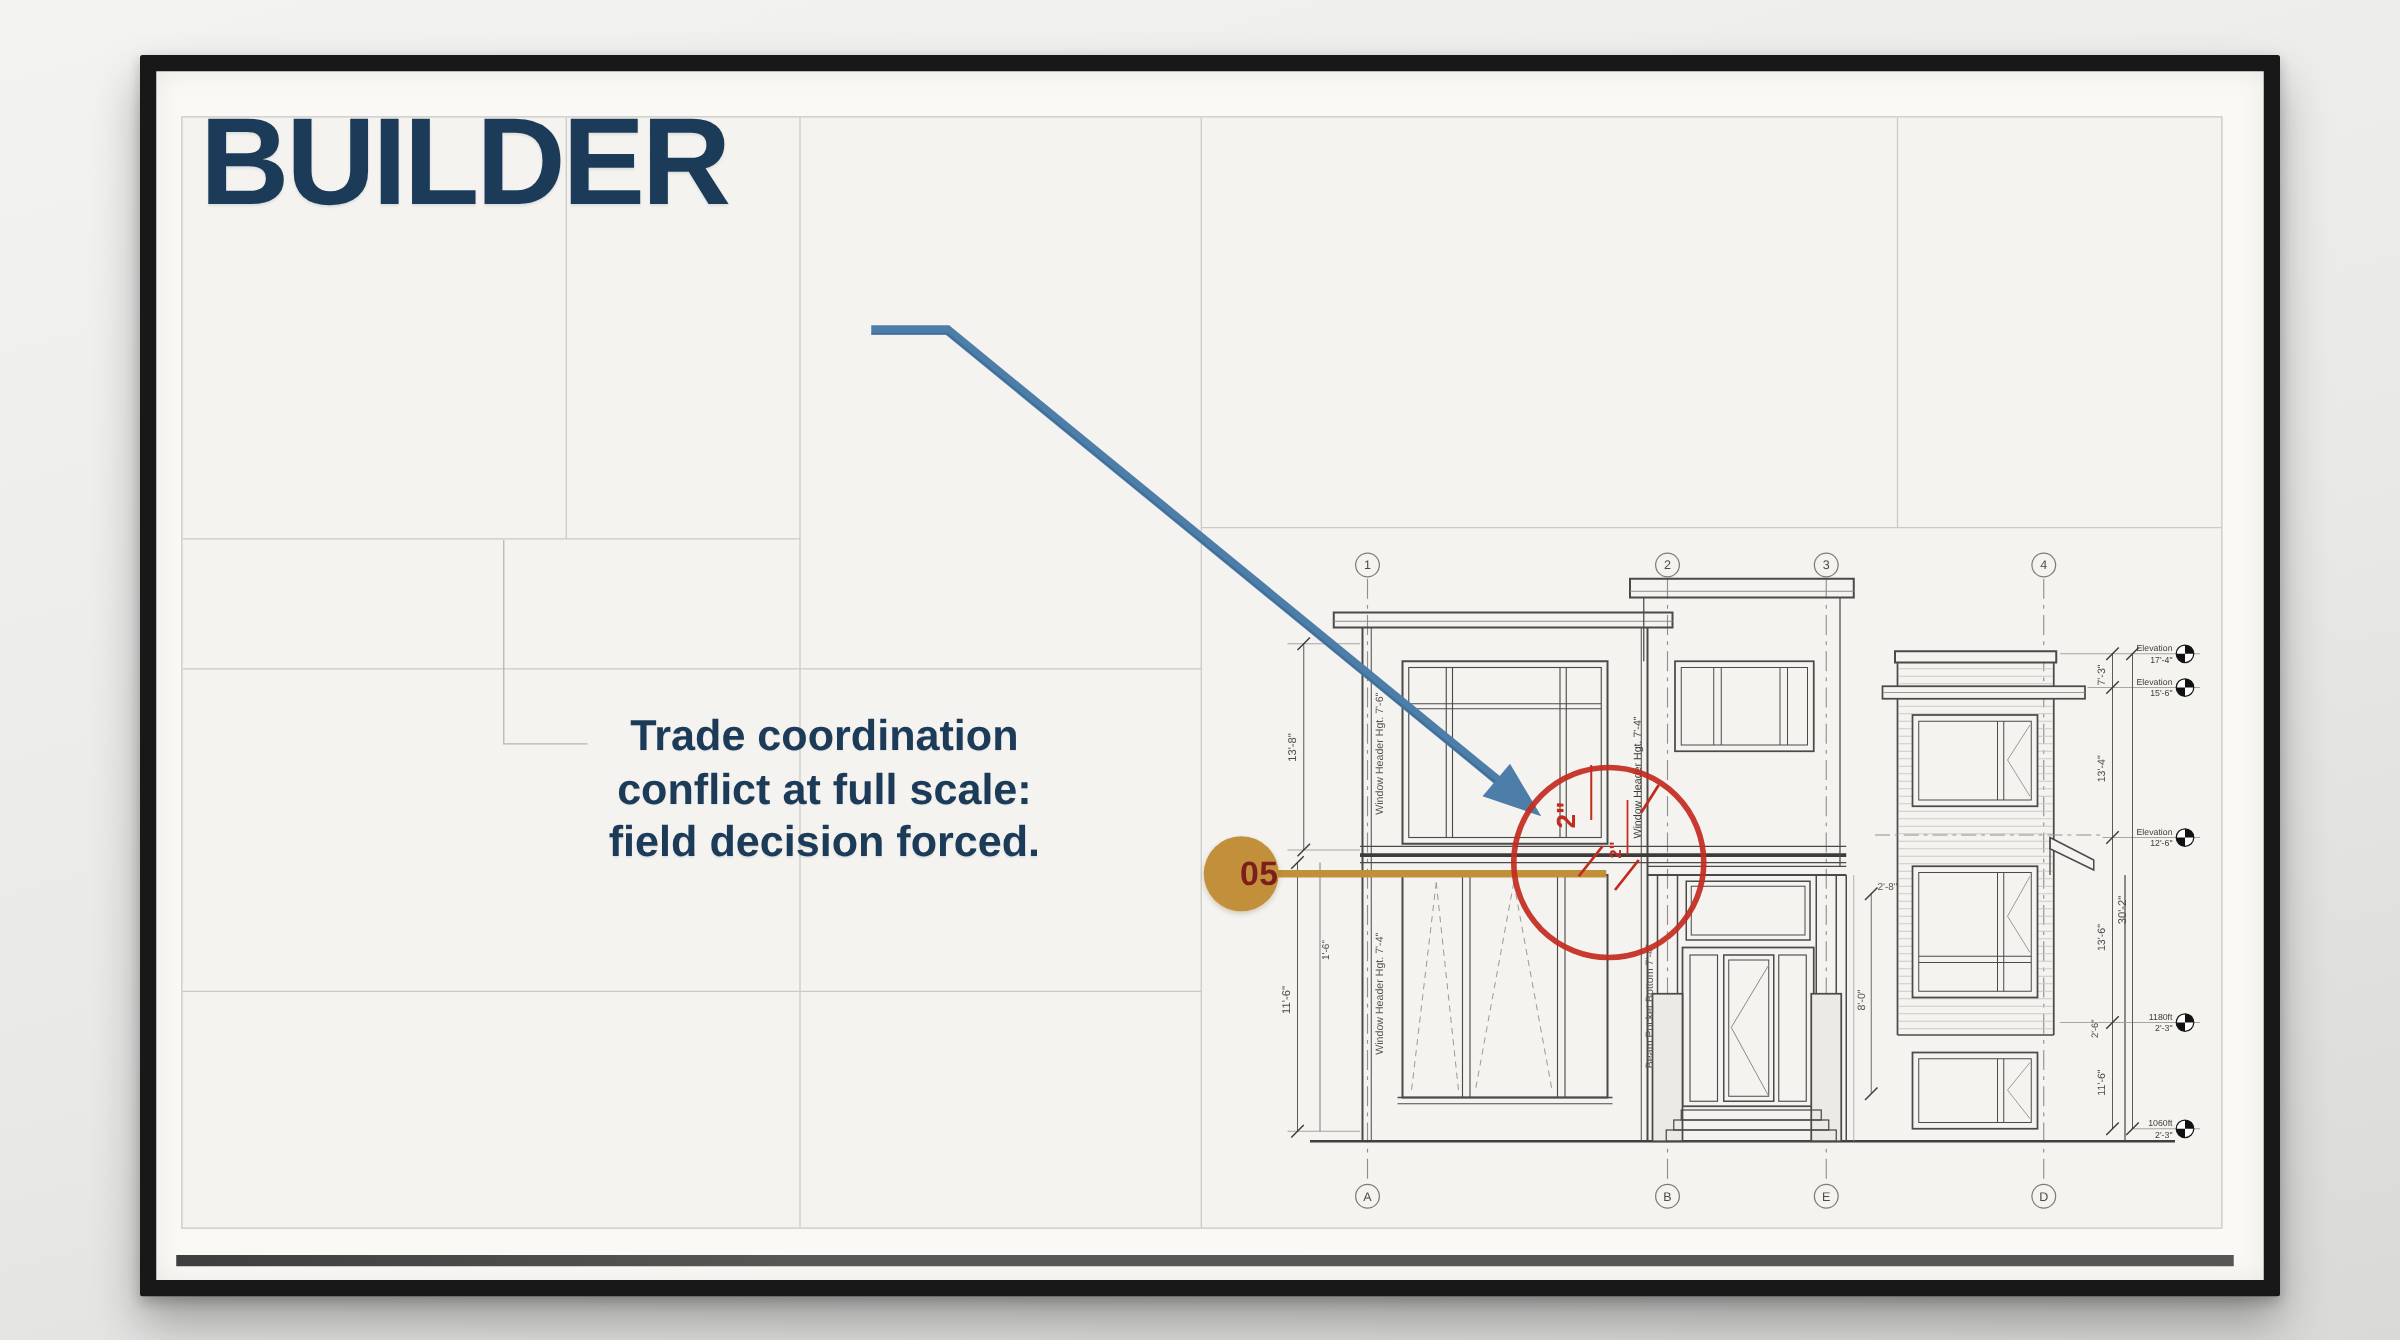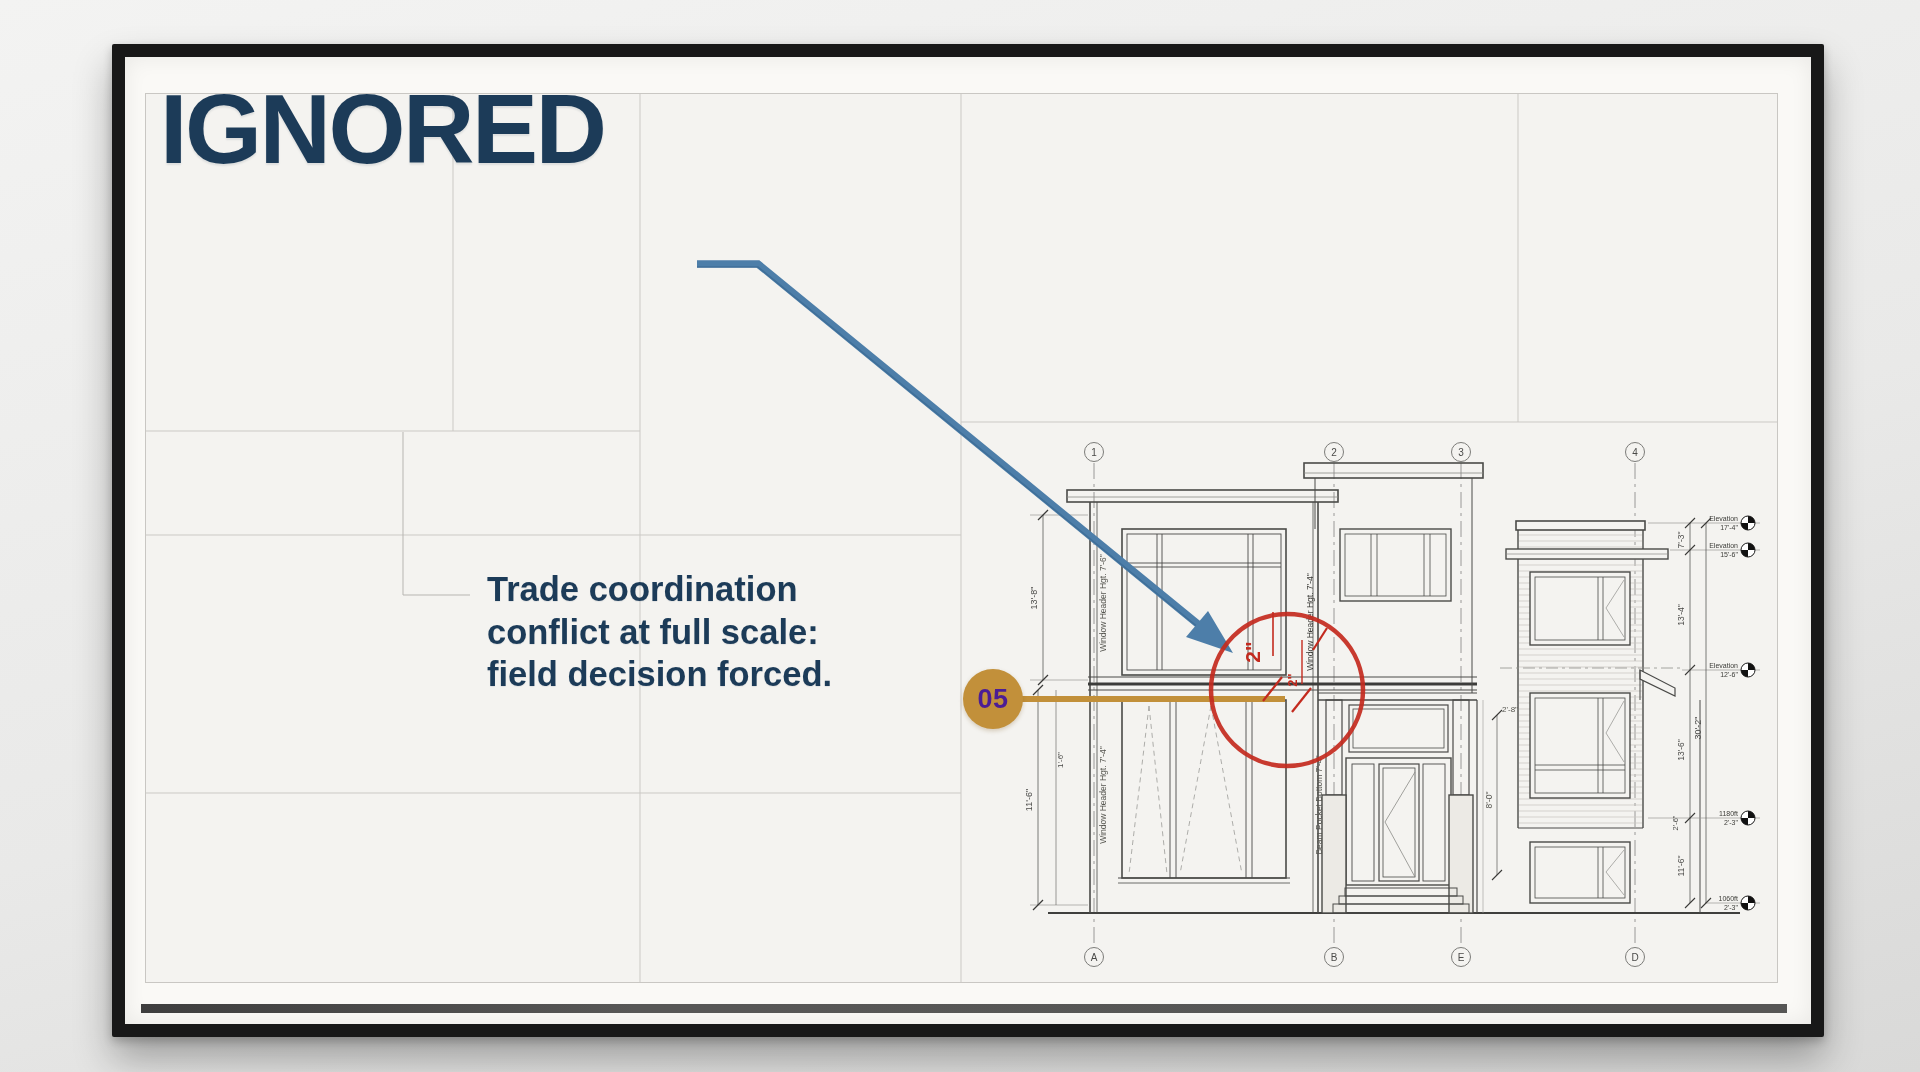--- a/index.html
+++ b/index.html
@@ -14,24 +14,24 @@
   .page-inner{position:absolute;left:145px;top:93px;width:1633px;height:890px;
          background:#f4f3f0;border:1px solid #c9c7c3;box-sizing:border-box;}
   .overlay-svg{position:absolute;left:0;top:0;z-index:3;}
   .title{position:absolute;left:160px;top:84px;z-index:4;color:#1c3b58;
          font-size:99px;font-weight:700;line-height:89px;letter-spacing:-2.5px;
          text-shadow:0 2px 2px rgba(20,40,60,.10);}
   .subtitle{position:absolute;left:163px;top:321px;z-index:4;color:#96979a;
          font-size:27px;line-height:34.5px;white-space:pre-line;}
   .callout{position:absolute;left:487px;top:568px;z-index:4;color:#1c3b58;
          font-size:34.5px;font-weight:700;line-height:42.5px;white-space:pre-line;
-         text-shadow:0 1px 1px rgba(20,40,60,.08);}
+         text-shadow:0 1px 1px rgba(20,40,60,.08);text-align:center;}
   .badge{position:absolute;left:963px;top:669px;width:60px;height:60px;z-index:5;
-         border-radius:50%;background:#c2903a;color:#4c1d95;
-         display:flex;align-items:center;justify-content:center;
+         border-radius:50%;background:#c2903a;color:#7f1d1d;
+         display:flex;align-items:center;justify-content:flex-end;
          font-size:27px;font-weight:700;letter-spacing:.5px;
          box-shadow:0 2px 4px rgba(120,80,20,.25);}
   .bottom-bar{position:absolute;left:141px;top:1004px;width:1646px;height:9px;z-index:4;
          background:linear-gradient(90deg,#3e3e3e,#575756 30%,#565655);}
   svg text{font-family:"Liberation Sans",sans-serif;}
 </style>
 </head>
 <body>
 
 <div class="stage">
@@ -381,21 +381,21 @@
       <line x1="1263" y1="701" x2="1282" y2="677" stroke="#c32a1e" stroke-width="2.2"></line>
       <line x1="1302" y1="640" x2="1302" y2="684" stroke="#c32a1e" stroke-width="1.4"></line>
       <line x1="1292" y1="712" x2="1311" y2="688" stroke="#c32a1e" stroke-width="2.2"></line>
       <line x1="1313" y1="650" x2="1327" y2="628" stroke="#c32a1e" stroke-width="2.2"></line>
       <text transform="rotate(-90 1260 652)" x="1260" y="652" fill="#c32a1e" font-size="21" font-weight="bold" text-anchor="middle">2"</text>
       <text transform="rotate(-90 1297 680)" x="1297" y="680" fill="#c32a1e" font-size="13" font-weight="bold" text-anchor="middle">2"</text>
     </g>
   </svg>
 
   <div class="title">
-    <div>IGNORED</div>
+    <div>BUILDER</div>
   </div>
 
 
   <div class="callout">Trade coordination
 conflict at full scale:
 field decision forced.</div>
 
   <div class="badge">
     <span>05</span>
   </div>

